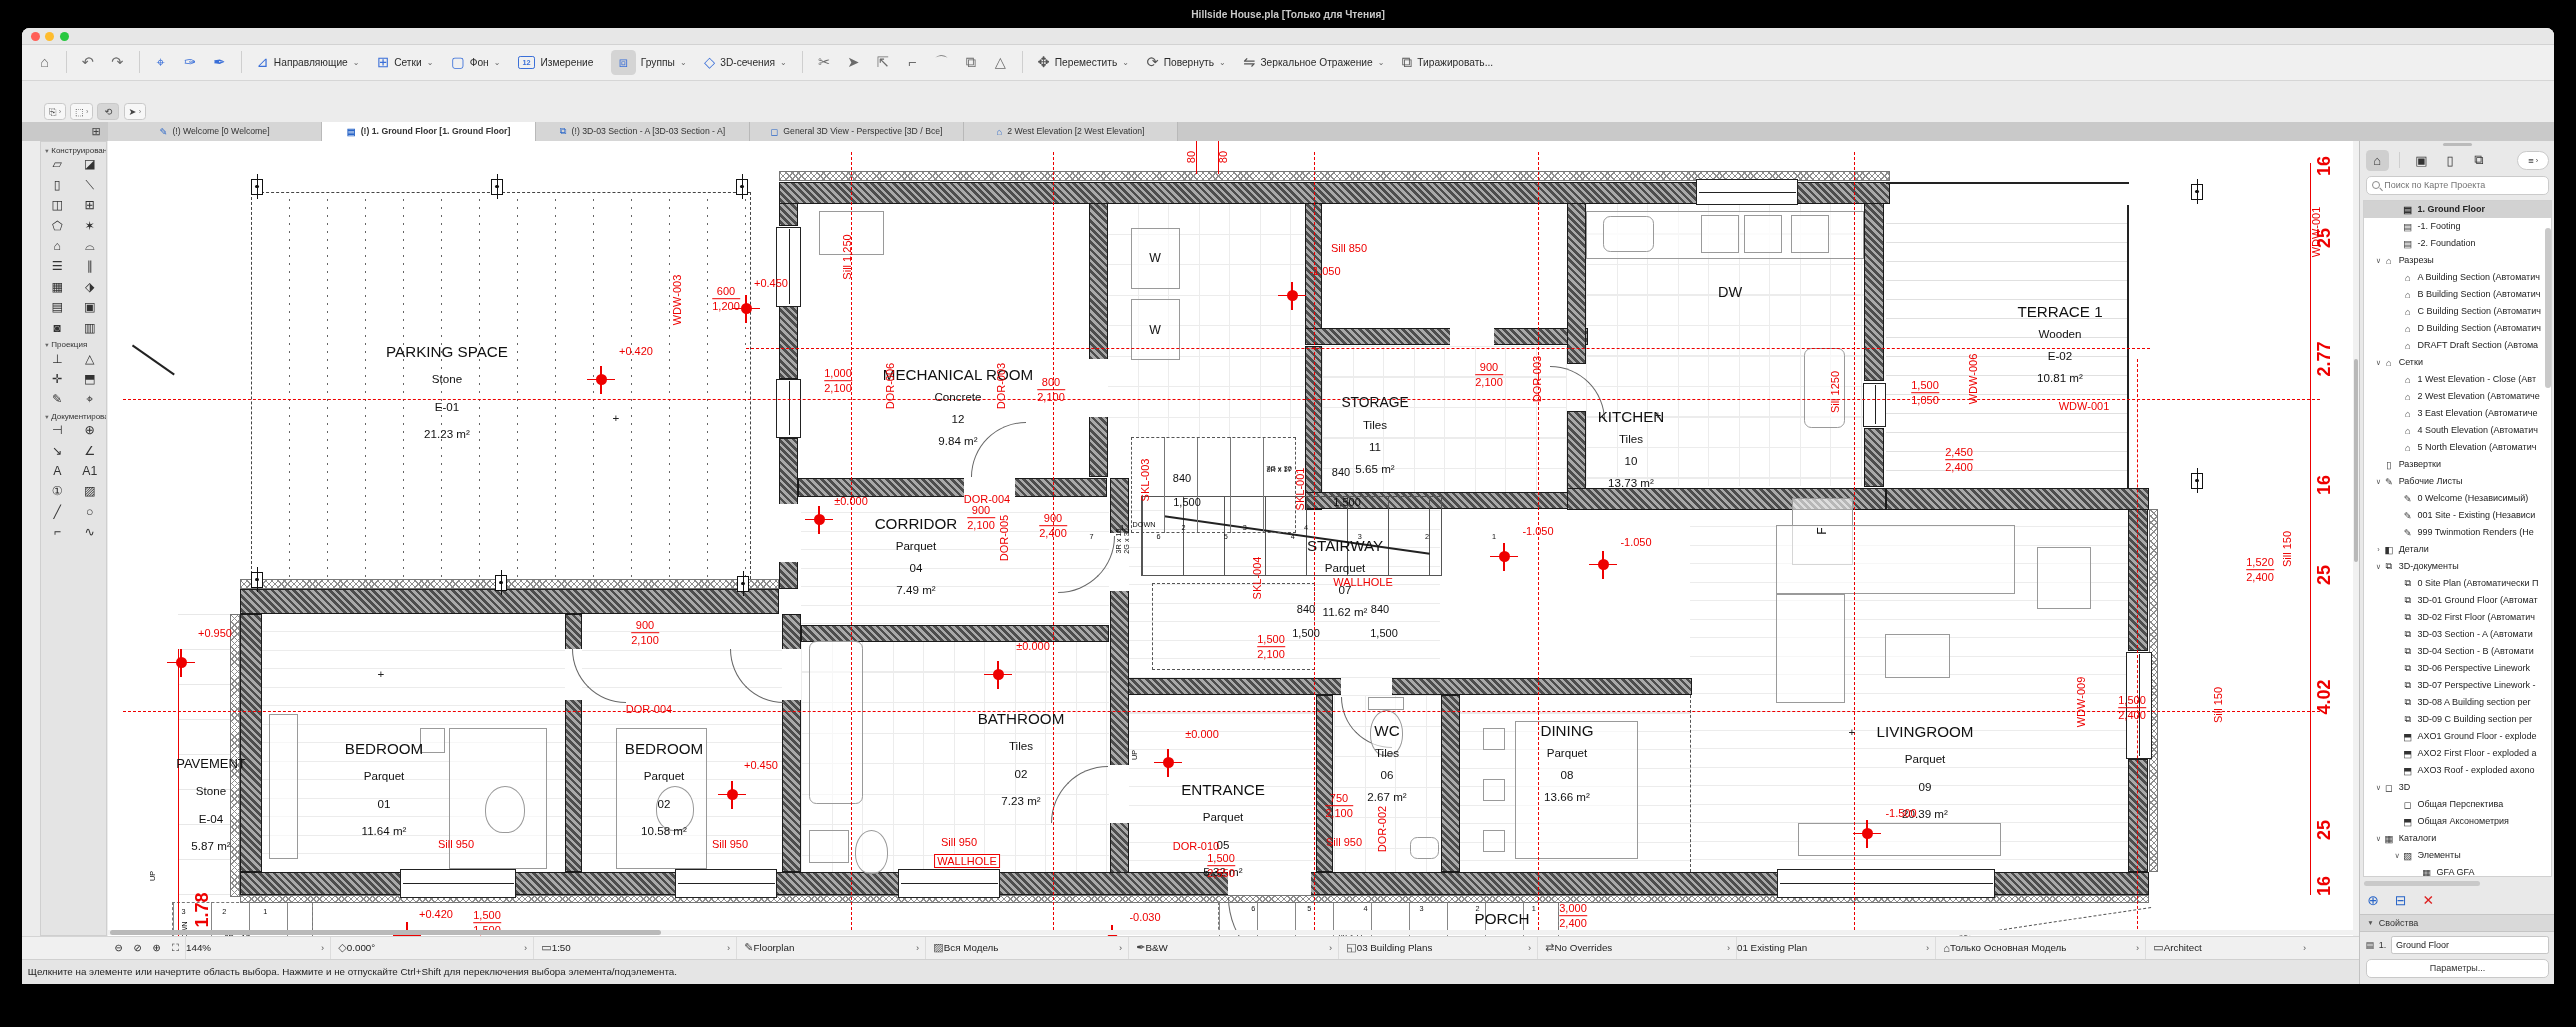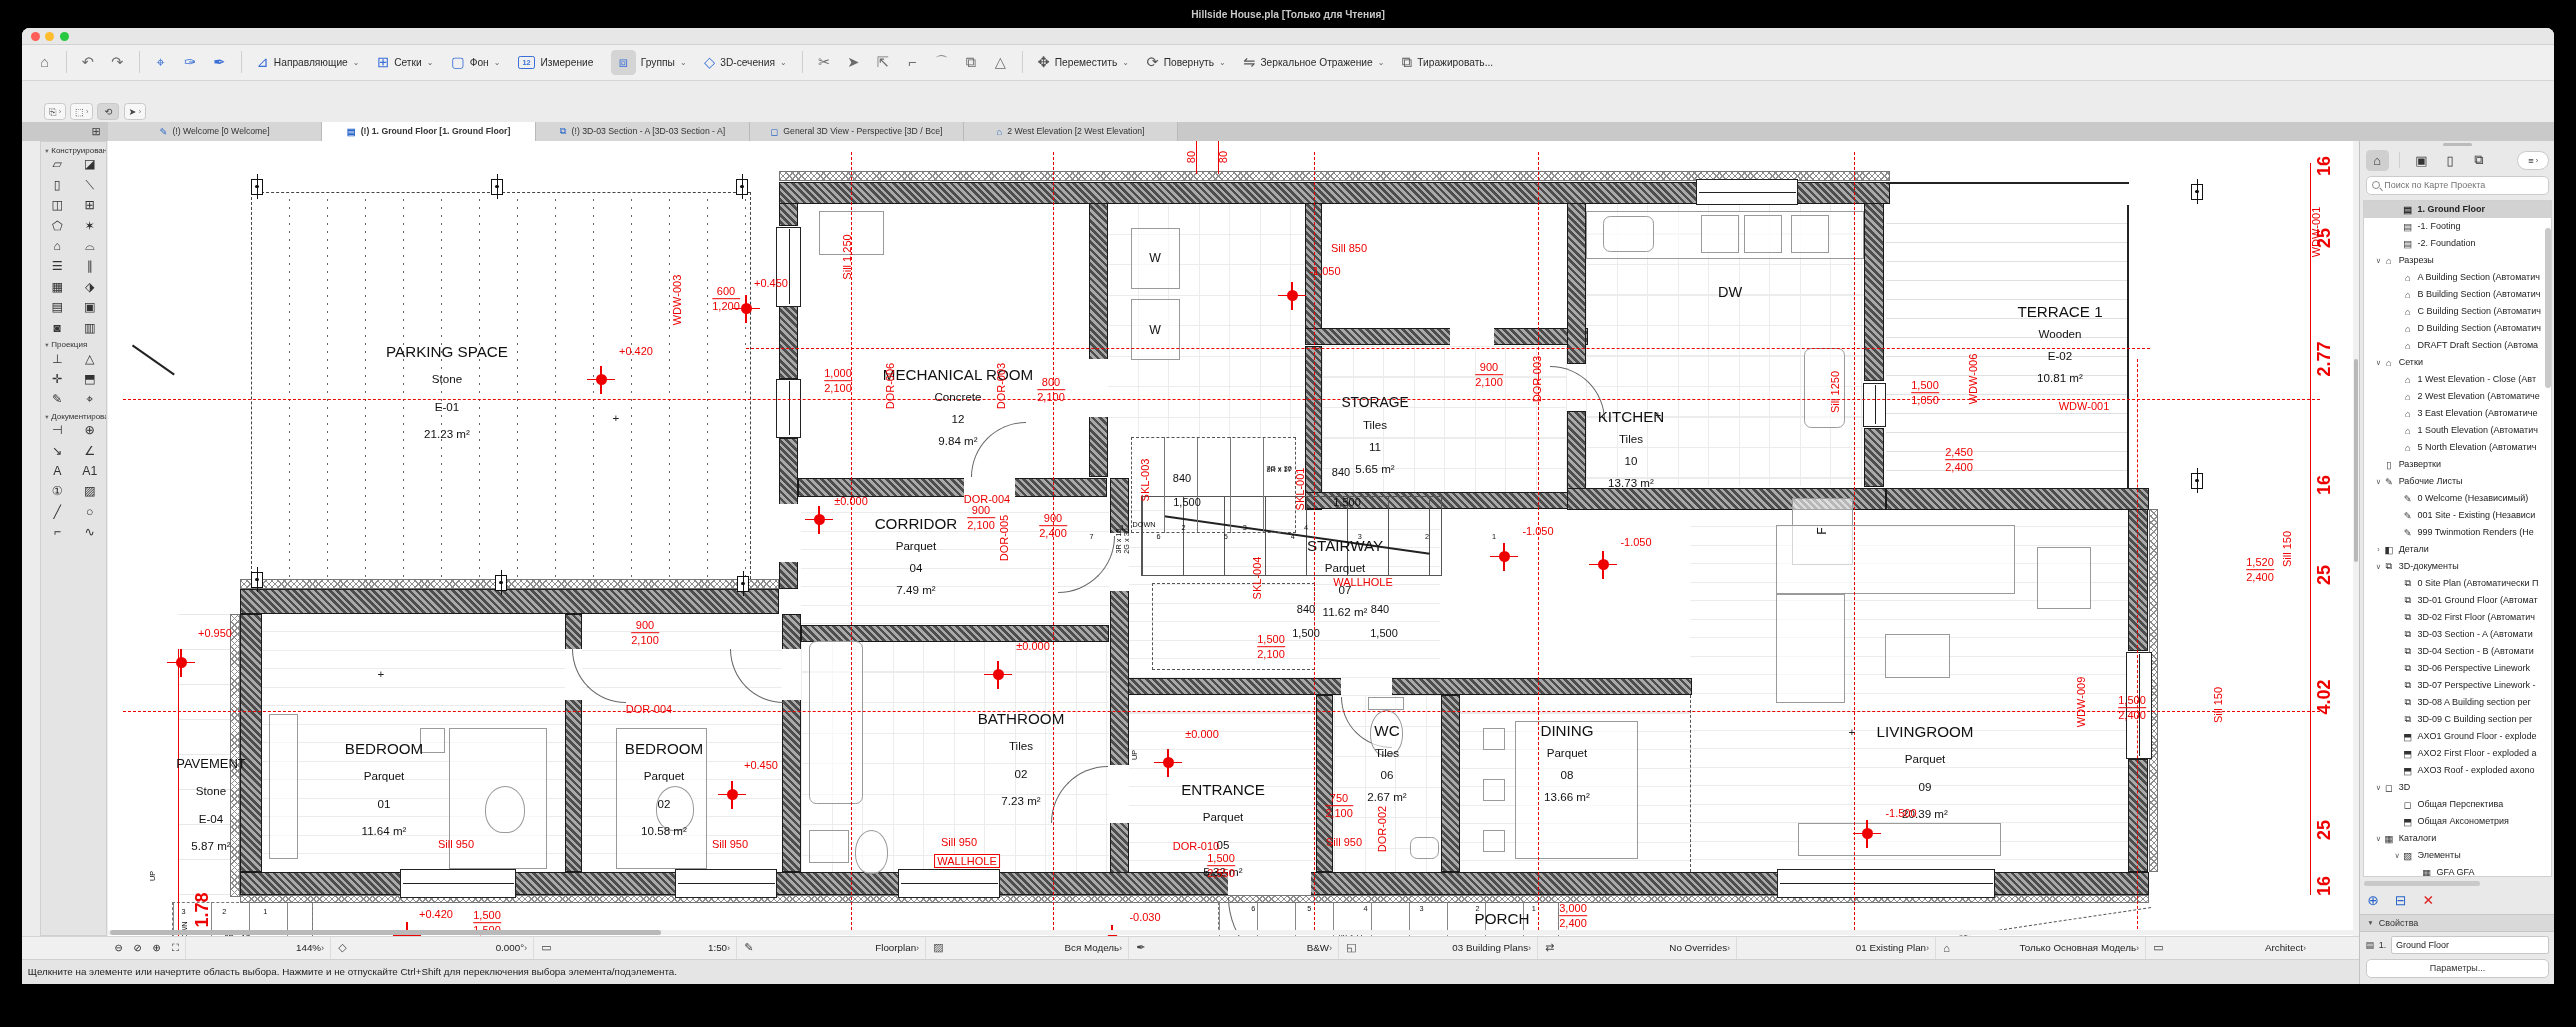--- a/index.html
+++ b/index.html
@@ -113,21 +113,21 @@
   #sb-btns { position:absolute; left:7.3px; top:748px; height:22px; display:flex; gap:16px; align-items:center; font-size:13.8px; }
   #props-hd { position:absolute; left:0; top:773px; width:100%; height:18px; background:#d9d9d9; border-top:0.7px solid #c5c5c5; border-bottom:0.7px solid #c5c5c5; font-size:9px; color:#333; display:flex; align-items:center; padding-left:7.3px; gap:5.1px; }
   #props-row { position:absolute; left:5.8px; top:795px; right:5.8px; height:19px; display:flex; align-items:center; gap:4.4px; font-size:9px; color:#333; }
   #props-row input { flex:1; height:17.4px; border:0.7px solid #c6c6c6; border-radius:2.2px; background:#fff; font-size:9px; padding:0 4.4px; color:#222; }
   #params { position:absolute; left:5.8px; top:818px; right:5.8px; height:19px; background:#fff; border:0.7px solid #c9c9c9; border-radius:5.1px; font-size:9px; color:#333; display:flex; align-items:center; justify-content:center; }
   #brand { position:absolute; left:0; top:841px; width:100%; text-align:center; color:#8a8a8a; font-size:11px; font-weight:bold; letter-spacing:0.4px; }
   
   #statusbar { position:absolute; left:0; top:908px; width:2337px; height:23px; background:#f0f0f0; border-top:0.7px solid #d4d4d4; display:flex; align-items:center; font-size:9.8px; color:#222; }
   .zb { width:19px; height:16px; display:flex; align-items:center; justify-content:center; }
   .seg { height:100%; display:flex; align-items:center; border-left:0.7px solid #dcdcdc; position:relative; }
-  .seg .lab { flex:1; text-align:right; }
+  .seg .lab { flex:1; text-align:left; }
   .seg .chv { color:#555; font-size:9.4px; padding-right:5.8px; }
   .seg .sic { padding-left:7.3px; color:#444; font-size:11px; }
   #hintbar { position:absolute; left:0; top:931px; width:2337px; height:25px; background:#e5e5e5; border-top:0.7px solid #d0d0d0; font-size:9.8px; color:#222; display:flex; align-items:center; padding-left:5.8px; }
 </style>
 </head>
 <body>
 
 <div id="topstrip">
   <div class="t">Hillside House.pla [Только для Чтения]</div>
 </div>
@@ -800,21 +800,21 @@
           <span>2 West Elevation (Автоматиче</span>
         </div>
         <div class="ti2 lv2">
           <span class="chv"></span>
           <span class="tic">⌂</span>
           <span>3 East Elevation (Автоматиче</span>
         </div>
         <div class="ti2 lv2">
           <span class="chv"></span>
           <span class="tic">⌂</span>
-          <span>1 South Elevation (Автоматич</span>
+          <span>4 South Elevation (Автоматич</span>
         </div>
         <div class="ti2 lv2">
           <span class="chv"></span>
           <span class="tic">⌂</span>
           <span>5 North Elevation (Автоматич</span>
         </div>
         <div class="ti2 lv1">
           <span class="chv"></span>
           <span class="tic">▯</span>
           <span>Развертки</span>

